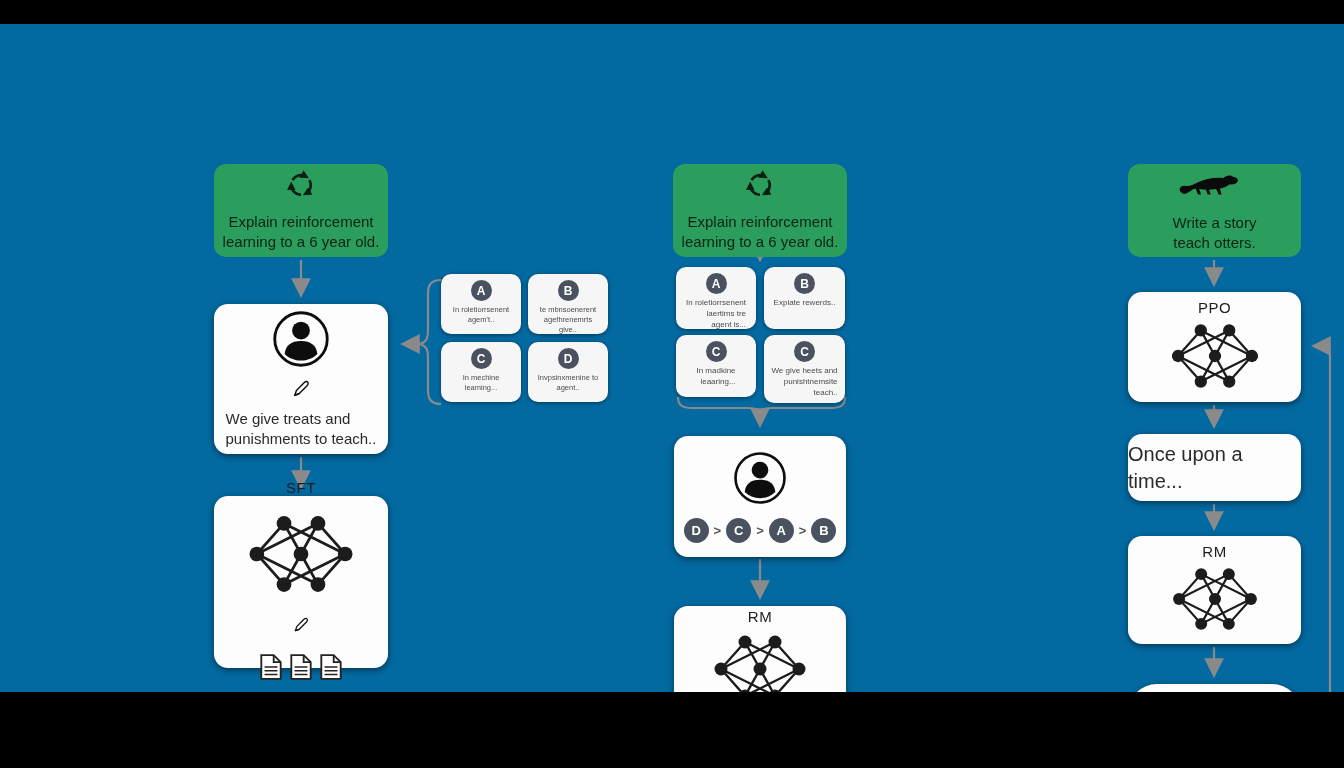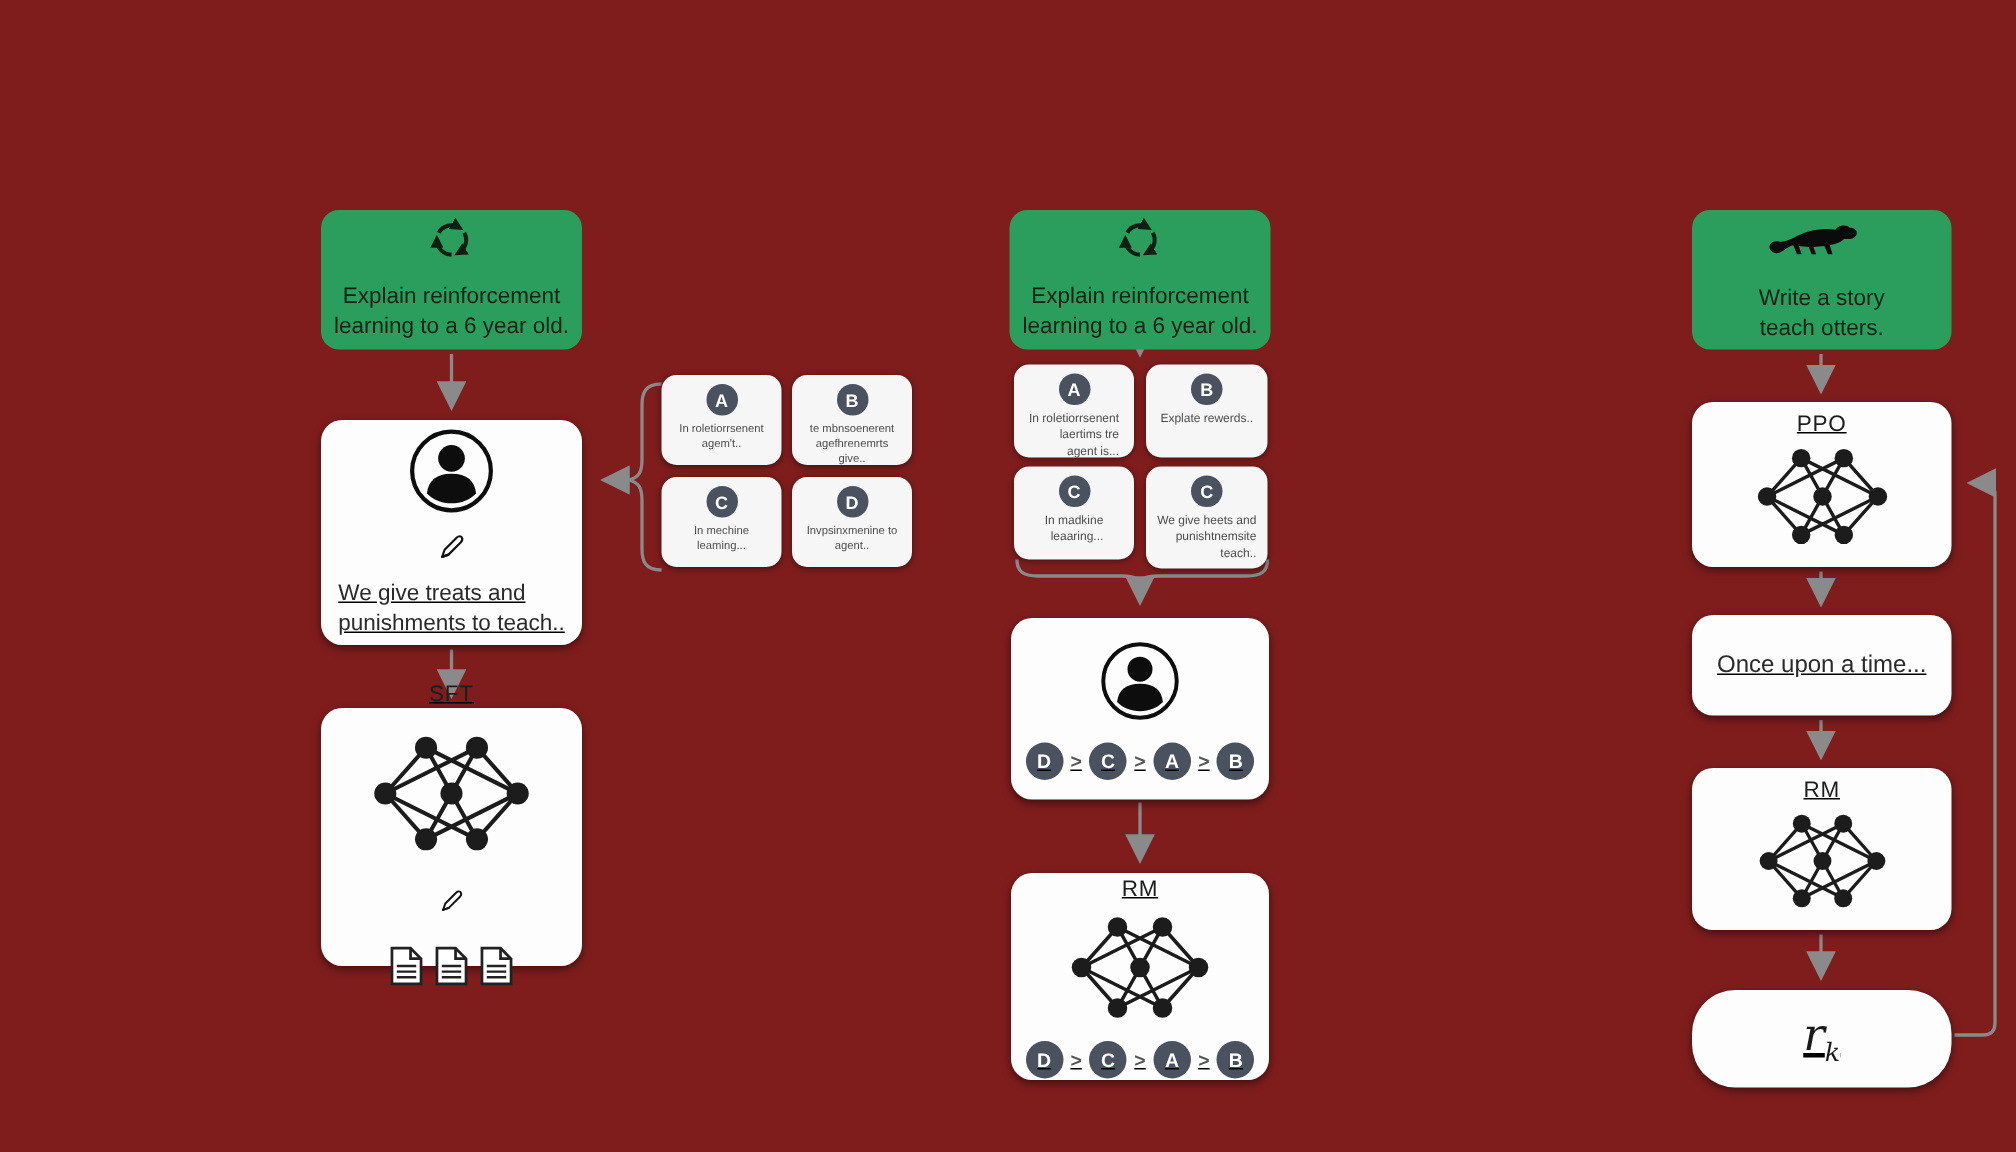--- a/index.html
+++ b/index.html
@@ -1,23 +1,23 @@
 <!DOCTYPE html>
 <html><head>
 <meta charset="utf-8">
 <style>
   * { margin:0; padding:0; box-sizing:border-box; }
   html,body { background:#000; }
   body { font-family:"Liberation Sans","DejaVu Sans",sans-serif; }
-  #stage { position:relative; width:1344px; height:768px; background:#7f1d1d; overflow:hidden; }
+  #stage { position:relative; width:1344px; height:668px; background:#0369a1; overflow:hidden;margin-top:24px; }
 
   #connectors { position:absolute; left:0; top:0; width:1344px; height:768px; pointer-events:none; }
 
   .card { position:absolute; background:#fdfdfd; border-radius:14px; box-shadow:0 2px 6px rgba(0,0,0,.5);
-          display:flex; flex-direction:column; align-items:center; justify-content:center; z-index:2;text-decoration:underline; }
+          display:flex; flex-direction:column; align-items:center; justify-content:center; z-index:2; }
   .green-box { position:absolute; background:#2b9e5d; border-radius:12px; z-index:2;
           display:flex; flex-direction:column; align-items:center; justify-content:center; gap:8px; }
   .prompt-text { color:#0c2315; font-size:15px; line-height:1.32; font-weight:500; text-align:center; white-space:pre-line; }
   .card-title { font-size:15px; color:#1d1d1d; font-weight:500; letter-spacing:.5px; }
   .body-text { color:#2a2a2a; font-size:15px; line-height:1.35; text-align:left; white-space:pre-line; }
 
   .sample-box { position:absolute; background:#f6f6f6; border-radius:10px; z-index:2;
           display:flex; flex-direction:column; align-items:center; justify-content:flex-start; padding-top:6px; gap:4px;
           box-shadow:0 1px 4px rgba(0,0,0,.45); }
   .letter-circle { width:21px; height:21px; border-radius:50%; background:#4a5260; color:#fff;
@@ -285,21 +285,21 @@
             <circle cx="48" cy="38" r="6.5"></circle>
             <circle cx="87" cy="38" r="6.5"></circle>
           <circle cx="33" cy="65" r="6.5"></circle>
             <circle cx="63" cy="65" r="6.5"></circle>
         </g>
       </svg>
     </span>
   </div>
 
   <div class="card" style="left:1128px; top:410px; width:173px; height:67px;">
-    <div class="body-text" style="font-size:16px;">Once upon a time...</div>
+    <div class="body-text" style="font-size:20px;">Once upon a time...</div>
   </div>
 
   <div class="card" style="left:1128px; top:512px; width:173px; height:108px; gap:4px;">
     <div class="card-title">RM</div>
     <span>
       <svg width="98" height="70" viewBox="0 0 96 76">
         <g stroke="#1c1c1c" stroke-width="2.4">
           <path d="M33 11 L9 38 M33 11 L48 38 M33 11 L87 38 M63 11 L9 38 M63 11 L48 38 M63 11 L87 38"></path>
           <path d="M9 38 L33 65 M9 38 L63 65 M48 38 L33 65 M48 38 L63 65 M87 38 L33 65 M87 38 L63 65"></path>
         </g>

